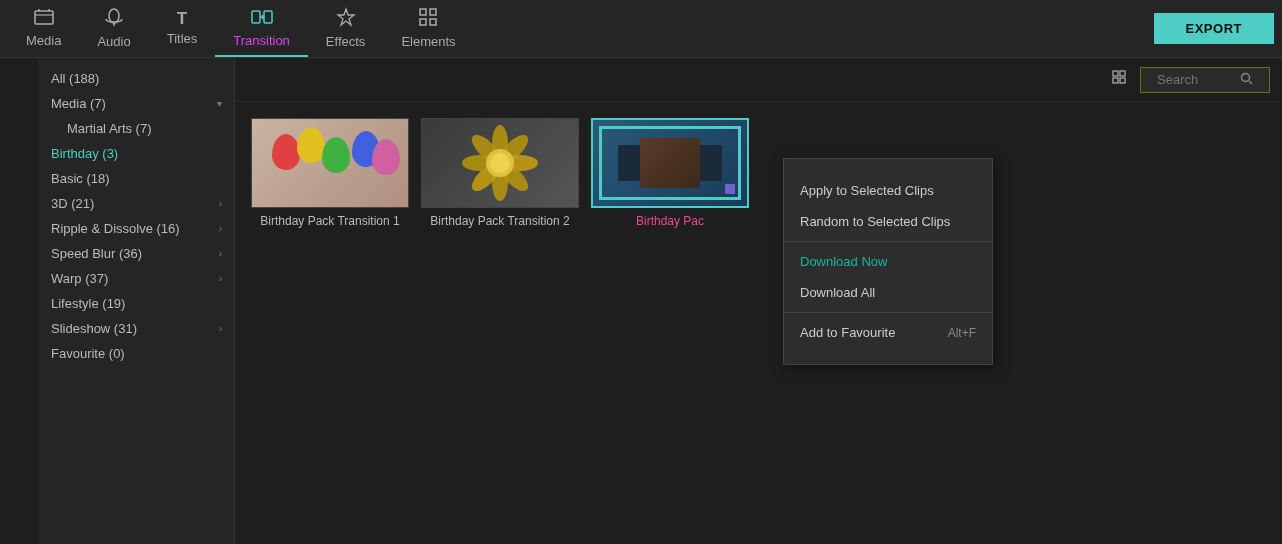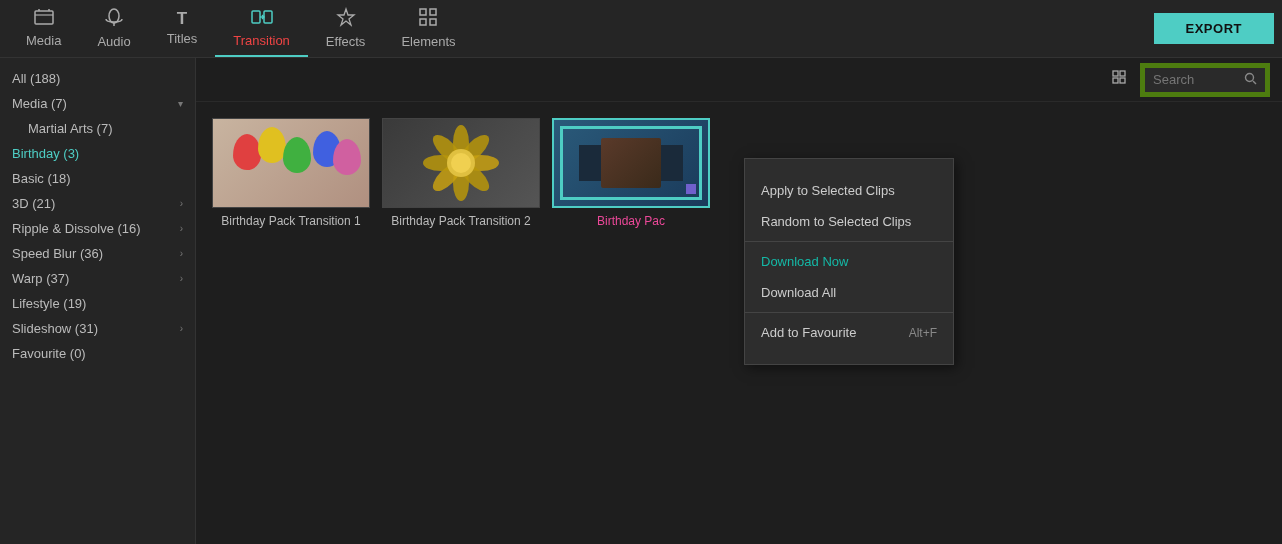--- a/index.html
+++ b/index.html
@@ -52,20 +52,21 @@
       border: none;
       padding: 8px 32px;
       cursor: pointer;
       letter-spacing: 0.5px;
     }
 
     
     .main-layout {
       display: flex;
       height: calc(544px - 58px);
+      margin-left: 39px;
     }
 
     
     .sidebar {
       width: 196px;
       background: #252525;
       border-right: 1px solid #333;
       overflow-y: auto;
       flex-shrink: 0;
       padding: 8px 0;
@@ -114,22 +115,22 @@
       border: none;
       color: #aaa;
       cursor: pointer;
       font-size: 16px;
       padding: 4px;
     }
     .search-box {
       display: flex;
       align-items: center;
       background: #2a2a2a;
-      border: 5px solid #4d7c0f;
-      padding: 4px 8px;
+      border: 1px solid #4d7c0f;
+      padding: 4px 16px;
       gap: 6px;
       width: 130px;
     }
     .search-input {
       background: none;
       border: none;
       outline: none;
       color: #ccc;
       font-size: 13px;
       width: 100%;
@@ -288,21 +289,21 @@
     <span>Titles</span>
   </div>
   <div class="nav-item active">
     <span class="nav-icon">
       <svg width="22" height="18" viewBox="0 0 22 18" fill="none">
         <rect x="1" y="3" width="8" height="12" rx="1" stroke="#4ecdc4" stroke-width="1.5" fill="none"></rect>
         <rect x="13" y="3" width="8" height="12" rx="1" stroke="#4ecdc4" stroke-width="1.5" fill="none"></rect>
         <path d="M9 9h4M11 7l2 2-2 2" stroke="#4ecdc4" stroke-width="1.3"></path>
       </svg>
     </span>
-    <span style="color:#ef4444;">Transition</span>
+    <span style="color:#d946ef;">Transition</span>
   </div>
   <div class="nav-item">
     <span class="nav-icon">
       <svg width="20" height="20" viewBox="0 0 20 20" fill="none">
         <polygon points="10,2 12,8 18,8 13,12 15,18 10,14 5,18 7,12 2,8 8,8" stroke="#aaa" stroke-width="1.3" fill="none"></polygon>
       </svg>
     </span>
     <span>Effects</span>
   </div>
   <div class="nav-item">

